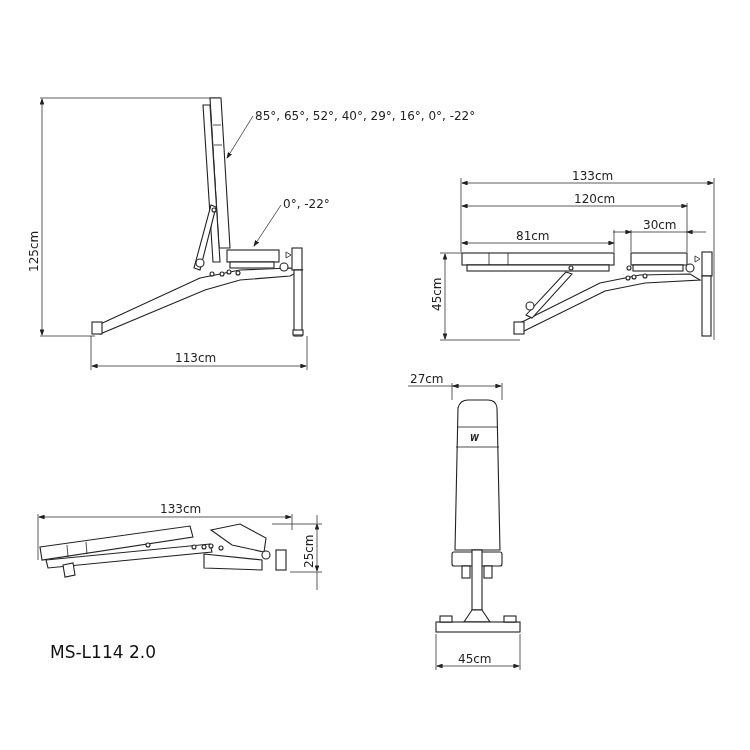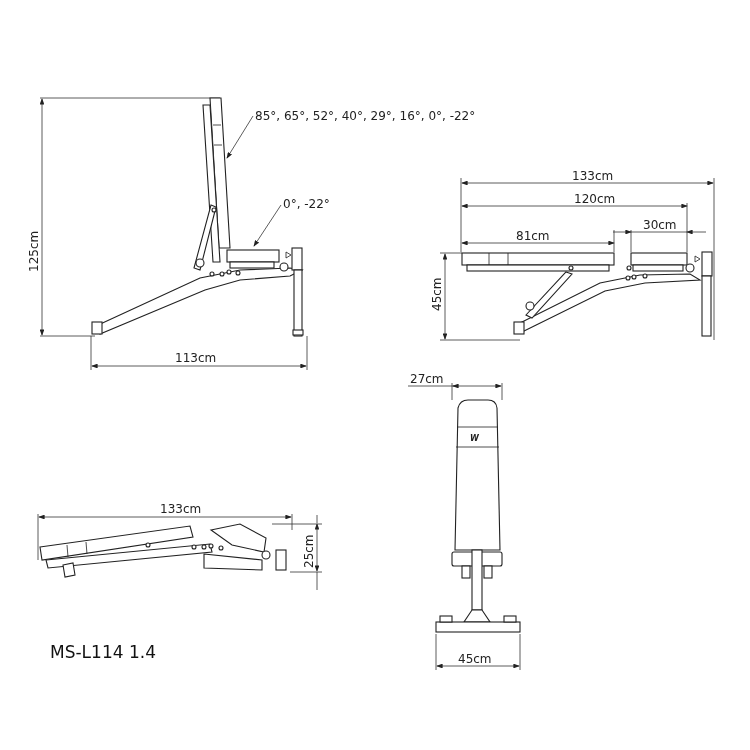--- a/index.html
+++ b/index.html
@@ -161,13 +161,13 @@
   <text class="dim" x="643" y="229">30cm</text>
   <text class="dim" transform="translate(441,311) rotate(-90)">45cm</text>
 
   <text class="dim" x="160" y="513">133cm</text>
   <text class="dim" transform="translate(313,568) rotate(-90)">25cm</text>
 
   <text class="dim" x="410" y="383">27cm</text>
   <text class="dim" x="458" y="663">45cm</text>
 </svg>
 
-<div class="model">MS-L114 1.4</div>
+<div class="model">MS-L114 2.0</div>
 
 </body></html>

